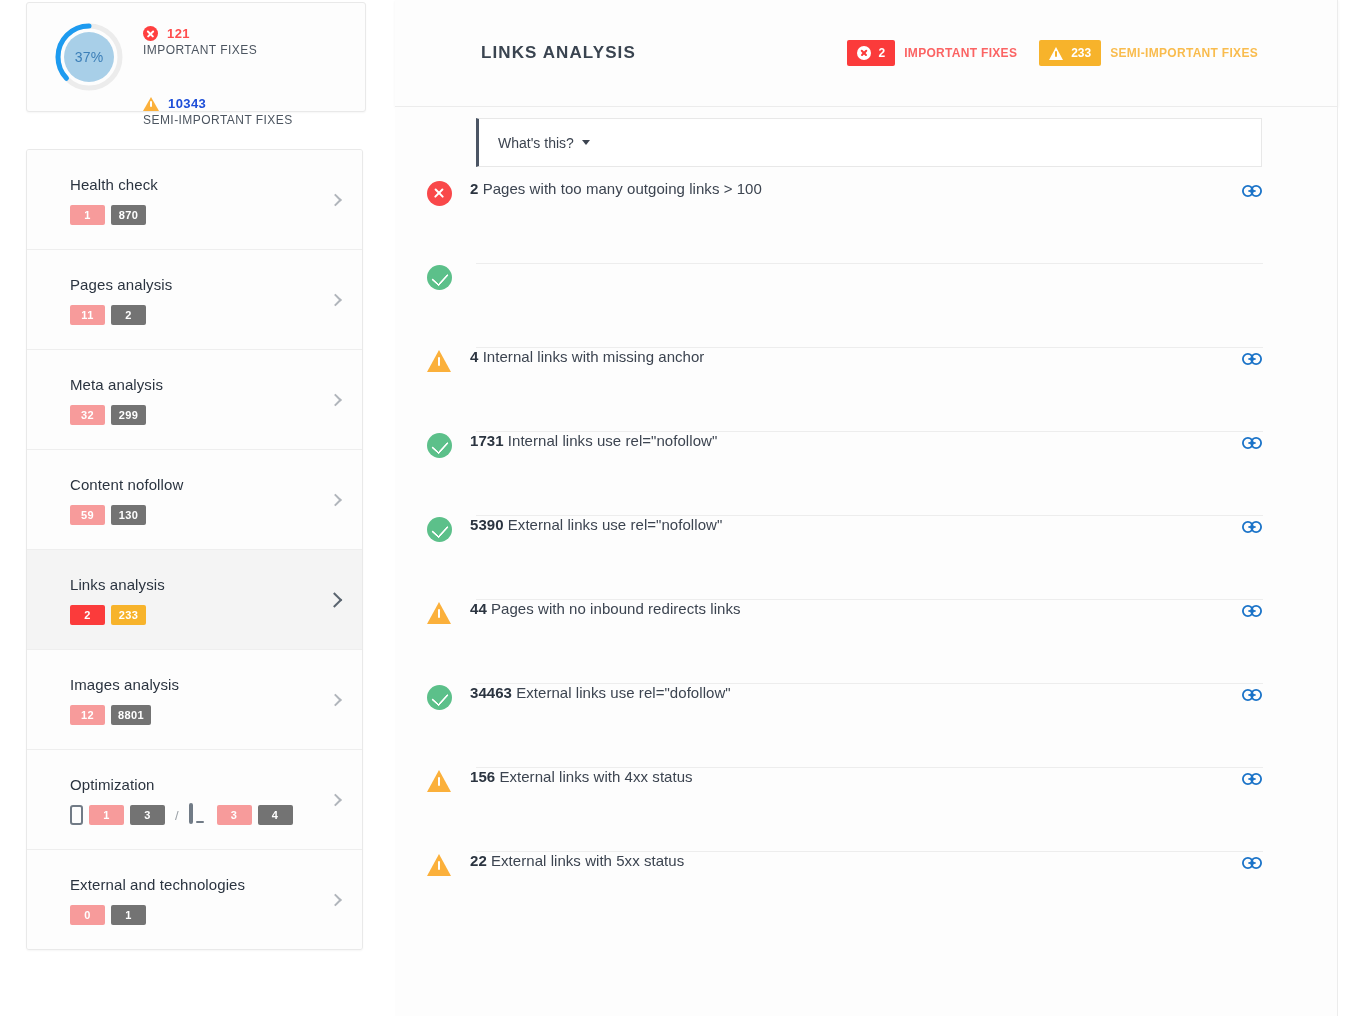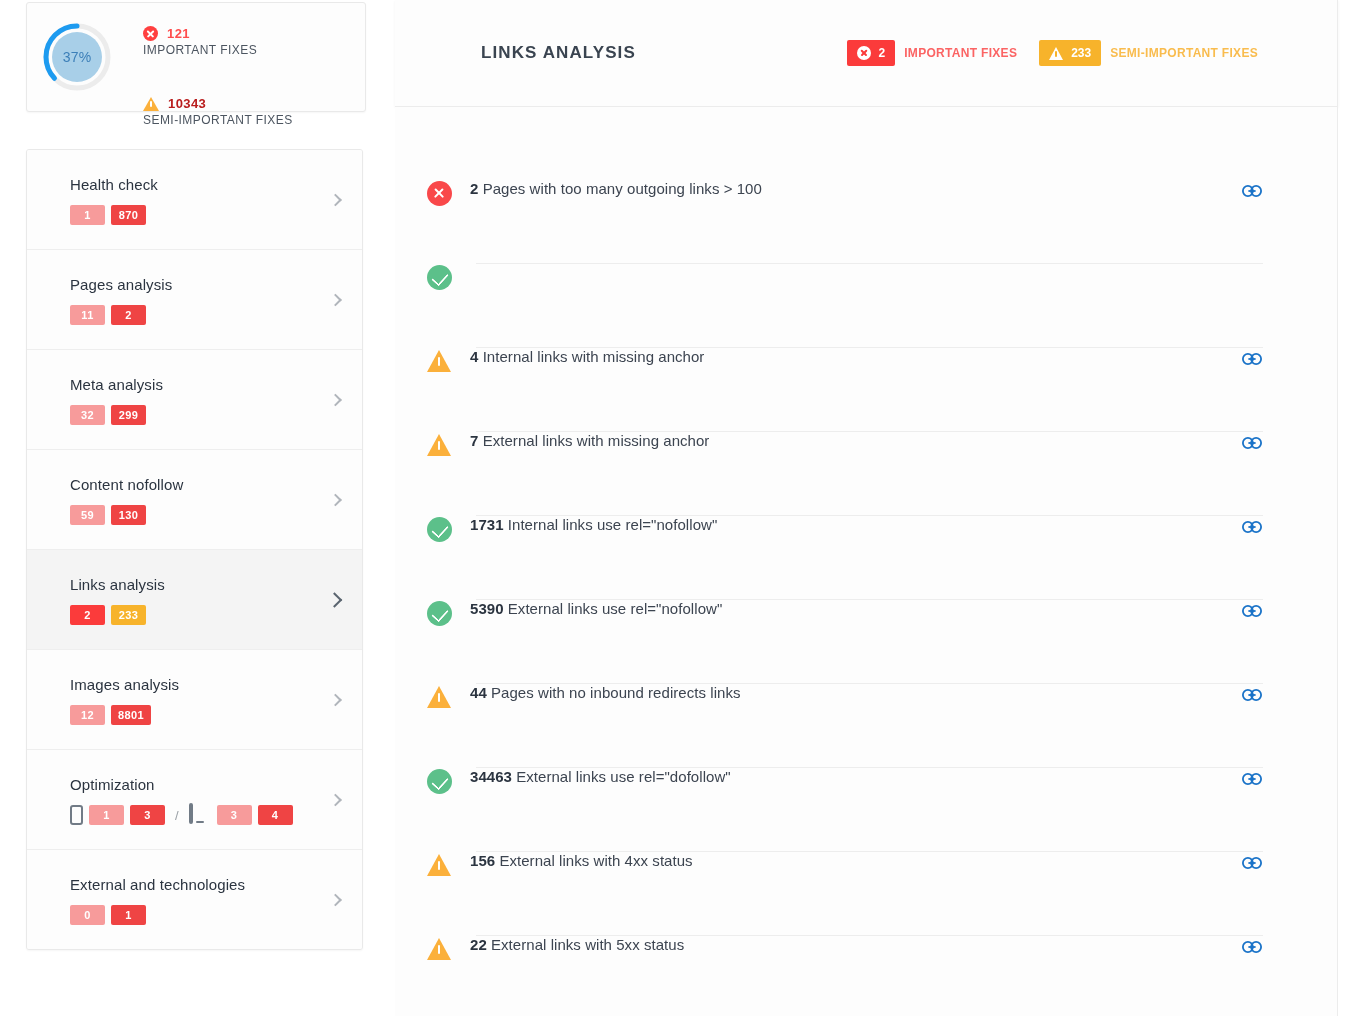--- a/index.html
+++ b/index.html
@@ -41,20 +41,21 @@
     box-shadow: 0 1px 2px rgba(0,0,0,0.04);
     display: flex;
     align-items: center;
   }
 
   .donut-wrap {
     width: 96px;
     margin-left: 14px;
     display: flex;
     align-items: center;
+    justify-content: center;
     flex: 0 0 auto;
   }
   .donut {
     position: relative;
     width: 72px;
     height: 72px;
   }
   .donut svg { display: block; }
   .donut-label {
     position: absolute;
@@ -67,21 +68,21 @@
     color: #3c7fb8;
     letter-spacing: .2px;
   }
 
   .score-stats { flex: 1; padding-left: 6px; }
   .stat-row { display: flex; align-items: center; gap: 9px; margin-top: 39px; }
   .stat-block { margin-bottom: 9px; }
   .stat-block:last-child { margin-bottom: 0; }
   .stat-num { font-size: 13px; font-weight: bold; letter-spacing: .4px; }
   .stat-num.red { color: #ff4d4d; }
-  .stat-num.amber { color: #b91c1c; text-align: right; }
+  .stat-num.amber { color: #1d4ed8; text-align: right; }
   .stat-cap {
     font-size: 12px;
     color: #4c5560;
     letter-spacing: .45px;
     margin-top: 2px;
   }
 
   .ico-x-circle {
     width: 15px; height: 15px; border-radius: 50%;
     background: #ff4040; position: relative; flex: 0 0 auto;
@@ -143,21 +144,21 @@
     display: inline-flex;
     align-items: center;
     justify-content: center;
     color: #ffffff;
     font-size: 11px;
     font-weight: bold;
     border-radius: 2px;
     letter-spacing: .4px;
   }
   .badge.red   { background: #f79b9b; }
-  .badge.amber { background: #ef4444; }
+  .badge.amber { background: #737373; }
   .nav-item.active .badge.red   { background: #fb3b3b; }
   .nav-item.active .badge.amber { background: #f7b32b; }
 
   .chev {
     position: absolute;
     right: 22px;
     top: 50%;
     transform: translateY(-50%);
     width: 9px; height: 9px;
     border-right: 2px solid #b0b5bb;
@@ -516,20 +517,24 @@
             <span class="chip-tri"></span>
             <span>233</span>
           </span>
           <span class="hb-label amber">SEMI-IMPORTANT FIXES</span>
         </div>
       </div>
     </div>
 
     <div class="content">
 
+      <div class="whats-this">
+        <span class="whats-this-text">What's this?</span>
+        <span class="caret-down"></span>
+      </div>
 
       <div class="rows">
 
         <div class="row">
           <div class="row-status">
               <span class="st-error"></span>
             </div>
           <div class="row-text"><span class="row-count">2</span> <span>Pages with too many outgoing links &gt; 100</span></div>
           <div class="row-link">
             <svg width="20" height="12" viewBox="0 0 20 12">
@@ -556,34 +561,20 @@
           <div class="row-link">
             <svg width="20" height="12" viewBox="0 0 20 12">
               <rect x="0.9" y="0.9" width="10" height="10.2" rx="5.1" fill="none" stroke="#1a73c8" stroke-width="1.8"></rect>
               <rect x="9.1" y="0.9" width="10" height="10.2" rx="5.1" fill="none" stroke="#1a73c8" stroke-width="1.8"></rect>
               <rect x="6.4" y="5.1" width="7.2" height="1.8" fill="#1a73c8"></rect>
             </svg>
           </div>
           <div class="row-divider"></div>
         </div>
 
-        <div class="row">
-          <div class="row-status">
-              <span class="st-warn"></span>
-            </div>
-          <div class="row-text"><span class="row-count">7</span> <span>External links with missing anchor</span></div>
-          <div class="row-link">
-            <svg width="20" height="12" viewBox="0 0 20 12">
-              <rect x="0.9" y="0.9" width="10" height="10.2" rx="5.1" fill="none" stroke="#1a73c8" stroke-width="1.8"></rect>
-              <rect x="9.1" y="0.9" width="10" height="10.2" rx="5.1" fill="none" stroke="#1a73c8" stroke-width="1.8"></rect>
-              <rect x="6.4" y="5.1" width="7.2" height="1.8" fill="#1a73c8"></rect>
-            </svg>
-          </div>
-          <div class="row-divider"></div>
-        </div>
 
         <div class="row">
           <div class="row-status">
               <span class="st-ok"></span>
             </div>
           <div class="row-text"><span class="row-count">1731</span> <span>Internal links use rel="nofollow"</span></div>
           <div class="row-link">
             <svg width="20" height="12" viewBox="0 0 20 12">
               <rect x="0.9" y="0.9" width="10" height="10.2" rx="5.1" fill="none" stroke="#1a73c8" stroke-width="1.8"></rect>
               <rect x="9.1" y="0.9" width="10" height="10.2" rx="5.1" fill="none" stroke="#1a73c8" stroke-width="1.8"></rect>

